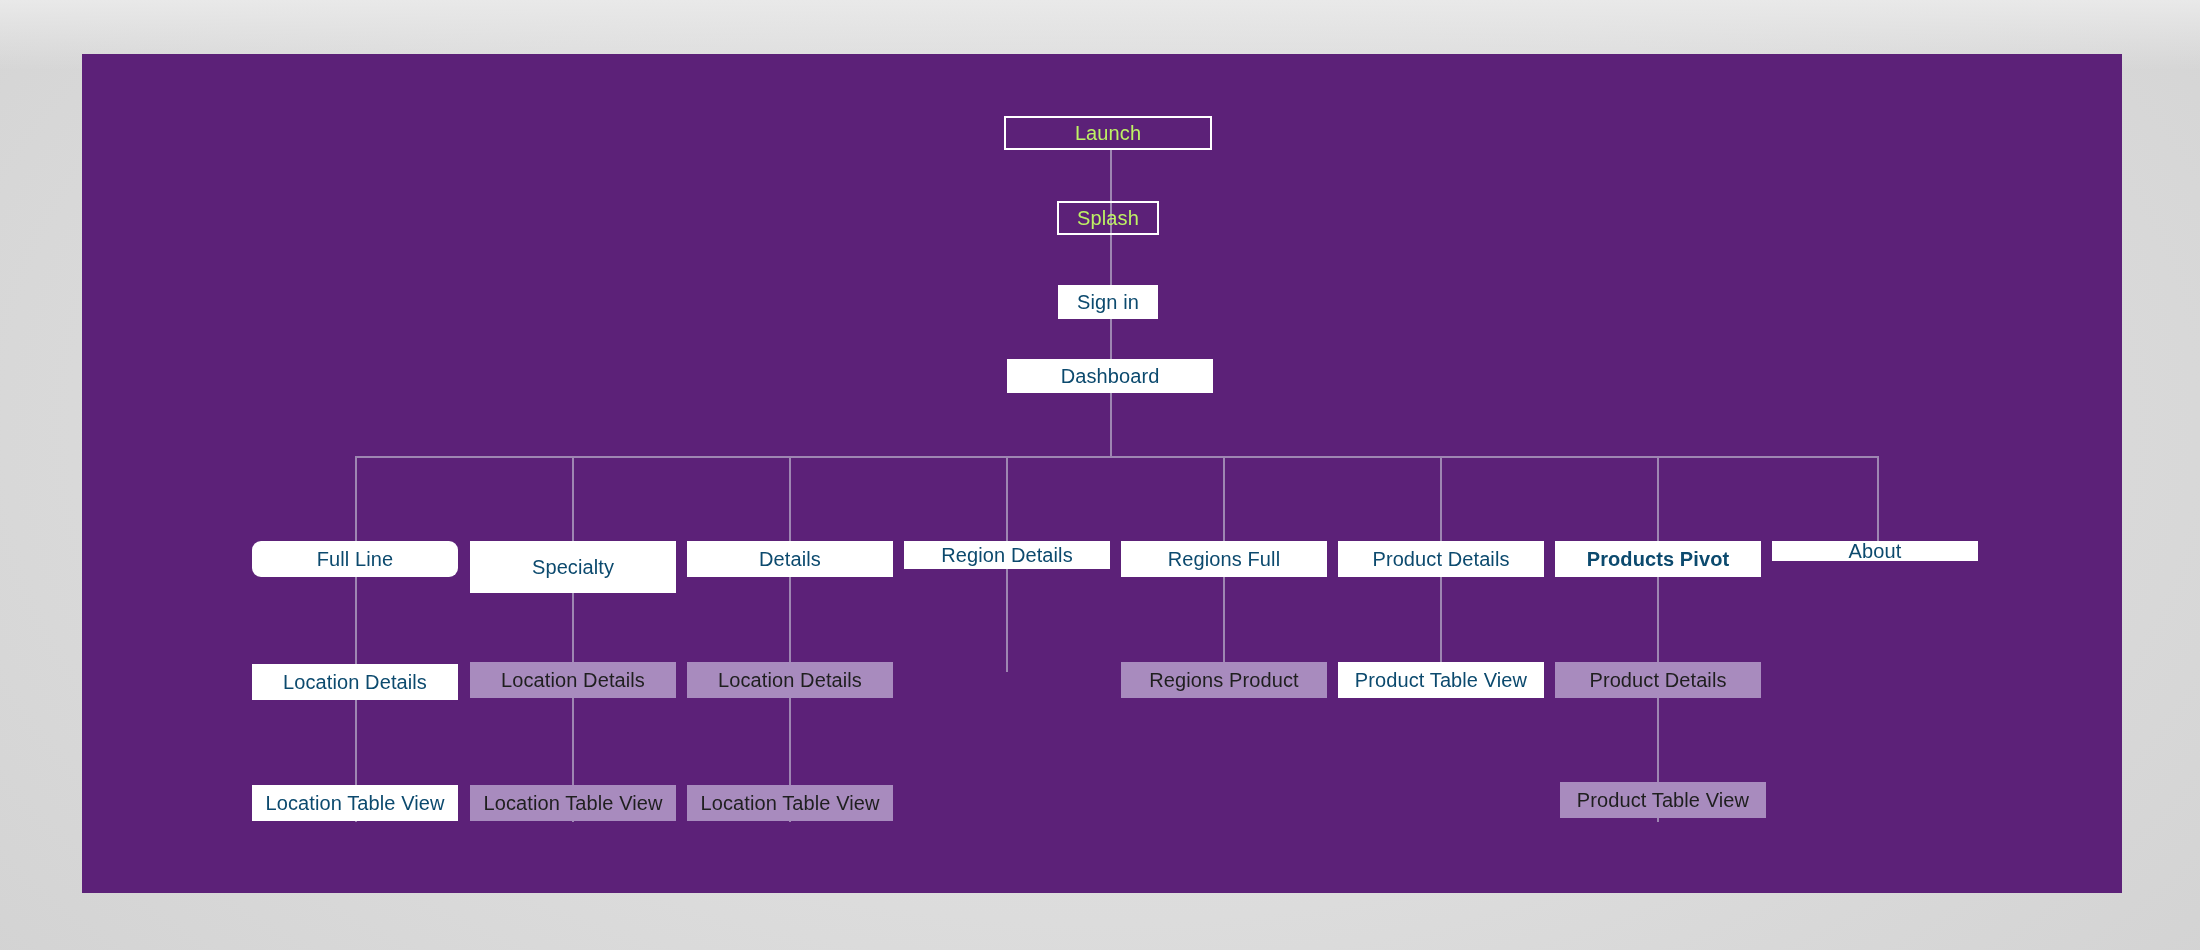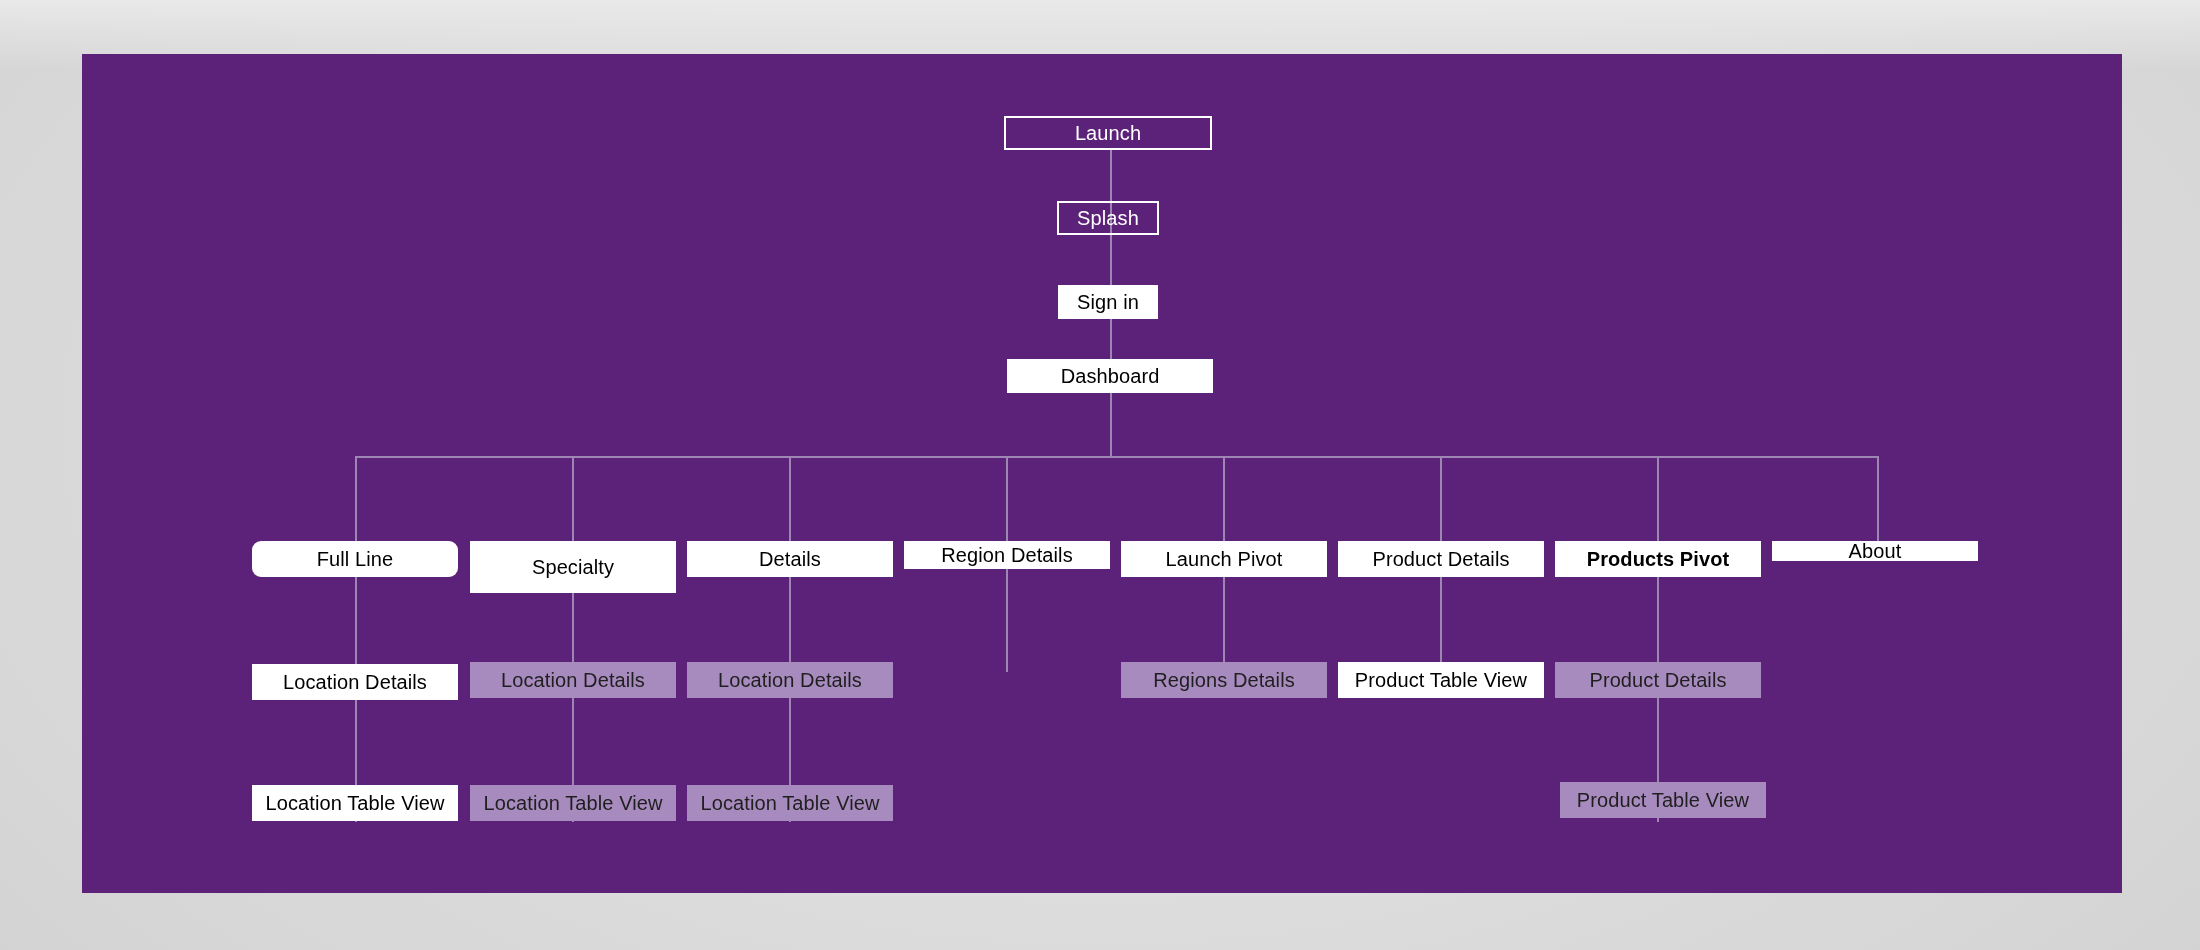--- a/index.html
+++ b/index.html
@@ -57,26 +57,26 @@
     display: flex;
     align-items: center;
     justify-content: center;
     font-size: 20px;
     line-height: 1;
     letter-spacing: .1px;
     white-space: nowrap;
   }
   .node.solid {
     background: #ffffff;
-    color: #000000;
+    color: #0c4a6e;
     border: 0;
   }
   .node.outline {
     background: transparent;
-    color: #ffffff;
+    color: #bef264;
     border: 2px solid #ffffff;
   }
   .node.muted {
     background: #A88BBE;
     color: #1f1f1f;
     border: 0;
   }
 </style>
 </head>
 <body>
@@ -133,21 +133,21 @@
       <div class="node solid" style="left:388px; top:487px; width:206px; height:52px;">
         <span>Specialty</span>
       </div>
       <div class="node solid" style="left:605px; top:487px; width:206px; height:36px;">
         <span>Details</span>
       </div>
       <div class="node solid" style="left:822px; top:487px; width:206px; height:28px;">
         <span>Region Details</span>
       </div>
       <div class="node solid" style="left:1039px; top:487px; width:206px; height:36px;">
-        <span>Launch Pivot</span>
+        <span>Regions Full</span>
       </div>
       <div class="node solid" style="left:1256px; top:487px; width:206px; height:36px;">
         <span>Product Details</span>
       </div>
       <div class="node solid" style="left:1473px; top:487px; width:206px; height:36px;font-weight:bold;">
         <span>Products Pivot</span>
       </div>
       <div class="node solid" style="left:1690px; top:487px; width:206px; height:20px;">
         <span>About</span>
       </div>
@@ -155,21 +155,21 @@
       <div class="node solid" style="left:170px; top:610px; width:206px; height:36px;">
         <span>Location Details</span>
       </div>
       <div class="node muted" style="left:388px; top:608px; width:206px; height:36px;">
         <span>Location Details</span>
       </div>
       <div class="node muted" style="left:605px; top:608px; width:206px; height:36px;">
         <span>Location Details</span>
       </div>
       <div class="node muted" style="left:1039px; top:608px; width:206px; height:36px;">
-        <span>Regions Details</span>
+        <span>Regions Product</span>
       </div>
       <div class="node solid" style="left:1256px; top:608px; width:206px; height:36px;">
         <span>Product Table View</span>
       </div>
       <div class="node muted" style="left:1473px; top:608px; width:206px; height:36px;">
         <span>Product Details</span>
       </div>
 
       <div class="node solid" style="left:170px; top:731px; width:206px; height:36px;">
         <span>Location Table View</span>

